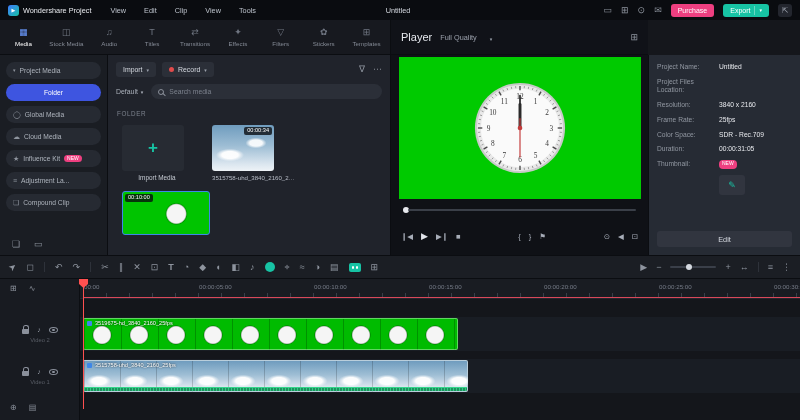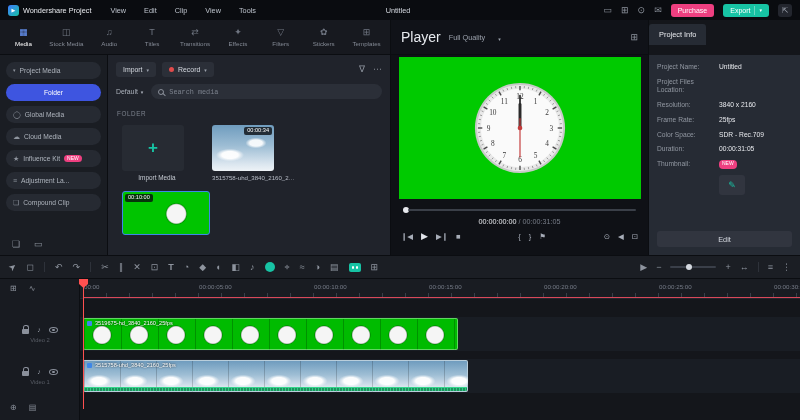--- a/index.html
+++ b/index.html
@@ -29,21 +29,21 @@
   
   .tabrow{position:absolute;top:20px;left:0;width:390px;height:35px;background:#17191f;
     display:flex;align-items:stretch;padding:0 2px;border-bottom:1px solid #0b0d11}
   .tab{width:43px;display:flex;flex-direction:column;align-items:center;justify-content:center;
     gap:3px;color:#858b96;font-size:6.2px;white-space:nowrap}
   .tab .t-ico{font-size:9px;color:#6f7581}
   .tab.active{color:#fff}
   .tab.active .t-ico{color:#6b9aff}
   .playerbar{position:absolute;top:20px;left:390px;width:258px;height:35px;background:#101218;
     display:flex;align-items:center;gap:8px;padding:0 10px;border-left:1px solid #0b0d11;border-bottom:1px solid #0b0d11}
-  .playerbar .p-label{font-size:14px;color:#e6e9ee}
+  .playerbar .p-label{font-size:11px;color:#e6e9ee}
   .playerbar .p-quality{font-size:7.3px;color:#9aa0ab;display:flex;gap:13px;align-items:flex-end}
   .infobar{position:absolute;top:20px;left:648px;width:152px;height:35px;background:#14161b;border-left:1px solid #0b0d11}
   .pi-tab{position:absolute;left:0;top:4px;height:21px;padding:0 10px;background:#262b34;
     border-radius:3px 3px 0 0;display:flex;align-items:center;font-size:7.4px;color:#e8eaee}
 
   
   .sidebar{position:absolute;top:55px;left:0;width:108px;height:200px;background:#1a1d23;padding:7px 6px;border-right:1px solid #0b0d11}
   .side-item{height:17px;border-radius:9px;background:#262a32;display:flex;align-items:center;
     padding:0 7px;gap:4px;font-size:6.7px;color:#aeb4bd;margin-bottom:5px;white-space:nowrap}
   .side-item .ic{font-size:7px}
@@ -58,21 +58,21 @@
     padding:0 7px;font-size:6.9px;color:#d5d9e0}
   .dot-red{width:5px;height:5px;border-radius:50%;background:#e14b4b}
   .mp-row1-right{margin-left:auto;display:flex;gap:8px;align-items:center}
   .mp-row2{position:absolute;top:29px;left:8px;right:8px;display:flex;align-items:center;gap:8px}
   .mp-sort{font-size:6.9px;color:#aab0ba;display:flex;gap:3px;align-items:center}
   .search-box{flex:1;height:15px;background:#2b2f38;border-radius:8px;display:flex;align-items:center;gap:5px;padding:0 7px}
   .i-search{width:6px;height:6px;border:1px solid #8a8f99;border-radius:50%;position:relative;flex:0 0 auto}
   .i-search::after{content:'';position:absolute;width:4px;height:1px;background:#8a8f99;
     transform:rotate(45deg);right:-3px;bottom:-1px}
   .search-input{background:transparent;border:none;outline:none;color:#cfd3da;font-size:6.8px;width:100%;
-    font-family:Liberation Mono, monospace}
+    font-family:Liberation Sans, sans-serif}
   .search-input::placeholder{color:#7c828d}
   .mp-section{position:absolute;top:55px;left:9px;font-size:6.3px;letter-spacing:.6px;color:#7c828d}
   .tile{position:absolute;width:62px;height:46px;border-radius:3px}
   .tile-import{left:14px;top:70px;background:#272b33;display:flex;align-items:center;justify-content:center;
     color:var(--export,#17c3a4);font-size:17px;font-weight:bold}
   .tile-video{left:104px;top:70px;background-color:#9dbdd4;
     background-image:
       radial-gradient(ellipse 18px 8px at 18px 30px, rgba(255,255,255,.95) 0 45%, rgba(255,255,255,.35) 65%, transparent 78%),
       radial-gradient(ellipse 14px 7px at 44px 18px, rgba(255,255,255,.9) 0 45%, transparent 75%),
       linear-gradient(180deg,#6f9cbe 0%,#9dbdd4 45%,#dbe6ef 85%,#eef3f7 100%)}
@@ -236,23 +236,20 @@
 
   <div class="playerbar">
     <span class="p-label">Player</span>
     <span class="p-quality">
       <span>Full Quality</span>
       <span style="font-size:5px">▾</span>
     </span>
     <span class="ic" style="margin-left:auto">⊞</span>
   </div>
 
-  <div class="infobar">
-    <div class="pi-tab">Project Info</div>
-  </div>
 
   <div class="sidebar">
     <div class="side-item">
       <span class="ic" style="font-size:5px">▾</span>
       <span>Project Media</span>
     </div>
     <div class="side-item selected">
       <span>Folder</span>
     </div>
     <div class="side-item">
@@ -406,23 +403,20 @@
         <line x1="48" y1="48" x2="48" y2="24" stroke="#2b2b2b" stroke-width="3" stroke-linecap="round"></line>
         <line x1="48" y1="48" x2="48" y2="15" stroke="#2b2b2b" stroke-width="1.8" stroke-linecap="round"></line>
         <line x1="48" y1="38" x2="48" y2="78" stroke="#c43b3b" stroke-width="1.2"></line>
         <circle cx="48" cy="48" r="2.4" fill="#c43b3b"></circle>
       </svg>
     </div>
     <div class="progress">
       <span class="handle"></span>
       <span class="line"></span>
     </div>
-    <div class="timecode">
-      <span class="cur">00:00:00:00</span><span class="tot"> / </span><span class="tot">00:00:31:05</span>
-    </div>
     <div class="transport">
       <span class="grp">
         <span class="t-ic">❙◀</span>
         <span class="t-ic" style="font-size:9px;color:#e2e5ea">▶</span>
         <span class="t-ic">▶❙</span>
         <span class="t-ic">■</span>
       </span>
       <span class="grp g-mid">
         <span class="t-ic">{</span>
         <span class="t-ic">}</span>

